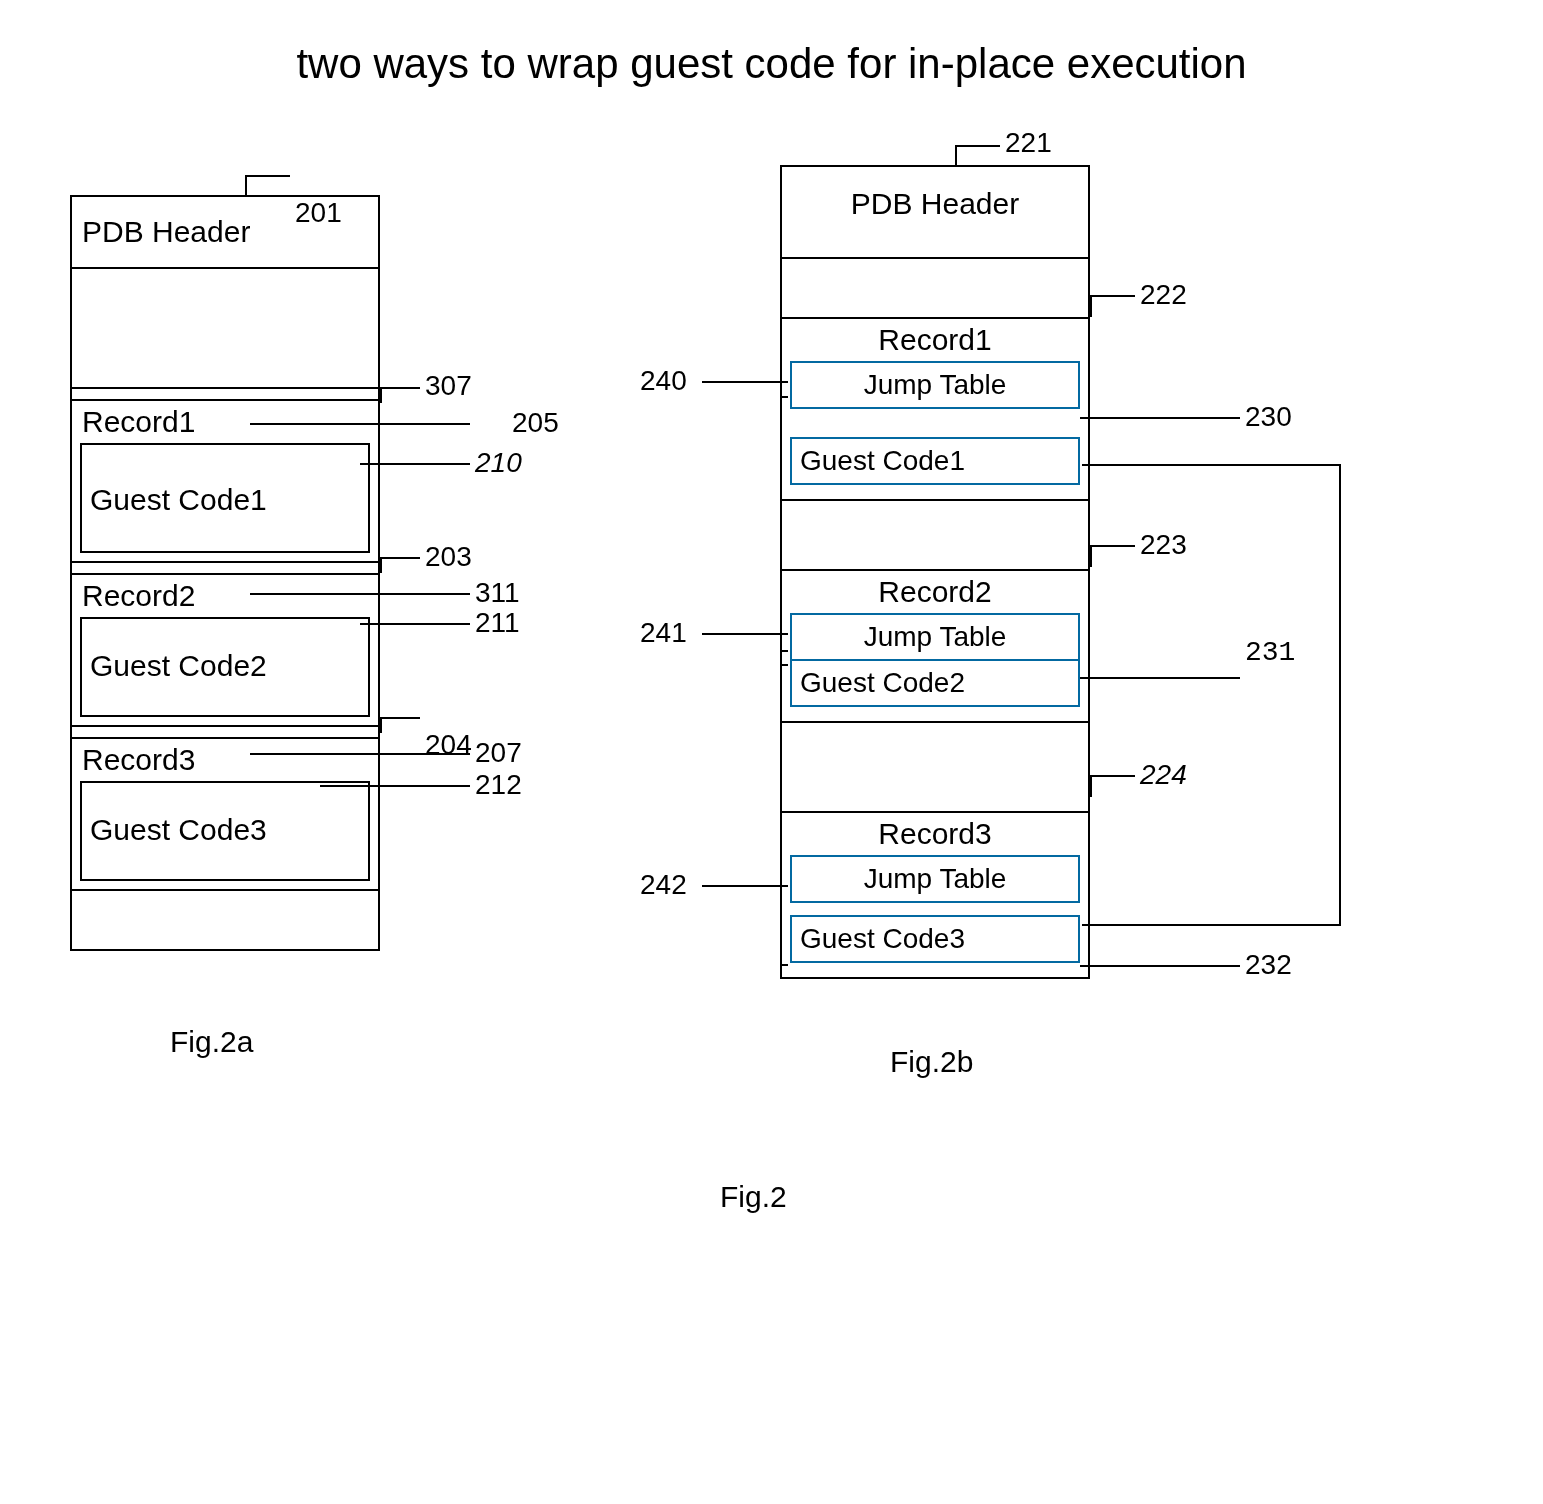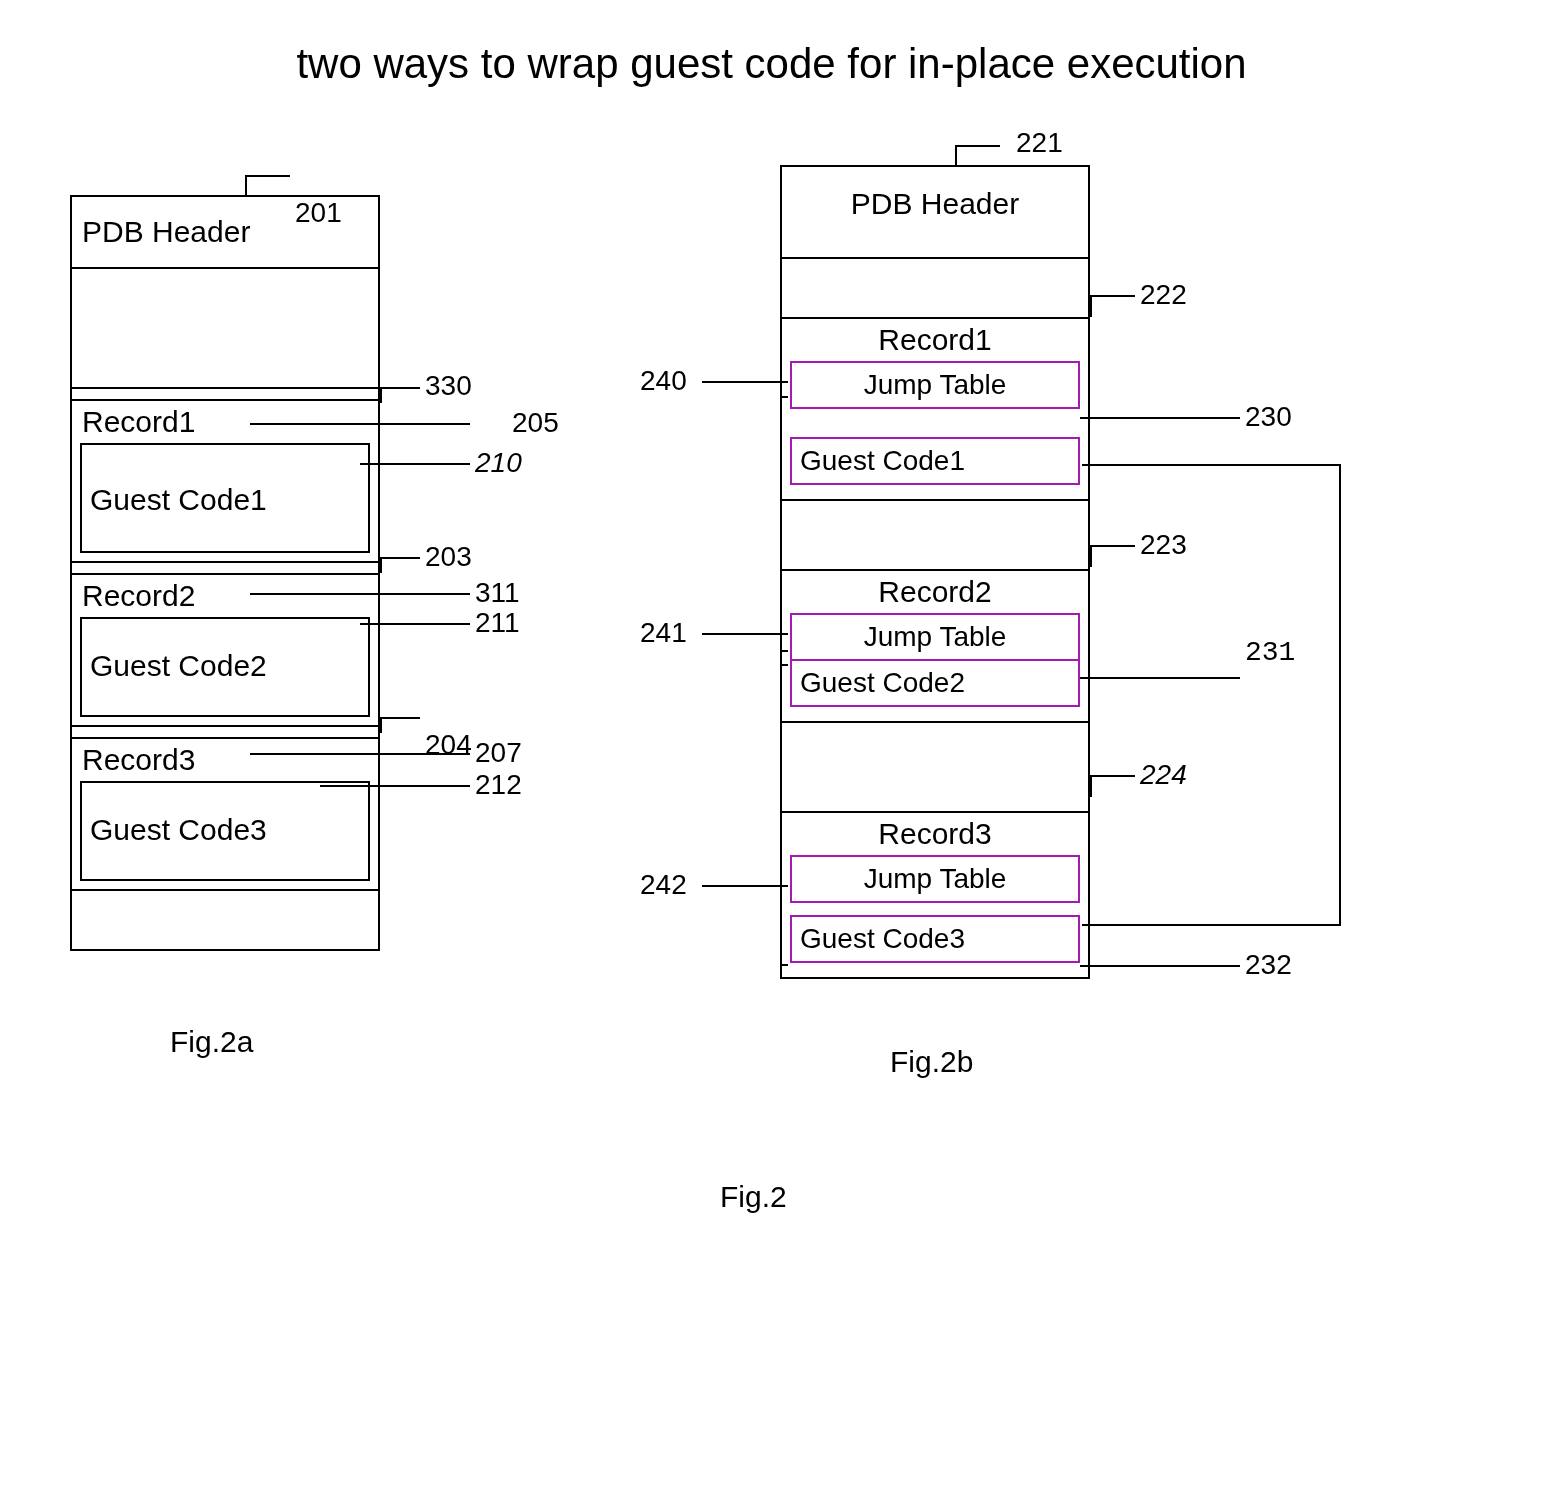--- a/index.html
+++ b/index.html
@@ -32,21 +32,21 @@
     padding: 4px 10px;
     font-size: 30px;
   }
   .innerbox {
     border: 2px solid #000;
     margin: 0 8px 8px 8px;
     padding: 10px 8px;
     font-size: 30px;
   }
   .tightbox {
-    border: 2px solid #a21caf;
+    border: 2px solid #0369a1;
     margin: 0 8px 0 8px;
     padding: 6px 8px;
     font-size: 28px;
   }
   .leader {
     position: absolute;
     border-top: 2px solid #000;
     height: 0;
   }
   .tick {
@@ -95,21 +95,21 @@
     </div>
     <div class="section" style="height:60px;"></div>
   </div>
 
   <div class="tick" style="left:175px; top:-20px; height:20px;"></div>
   <div class="leader" style="left:175px; top:-20px; width:45px;"></div>
   <div class="reftxt" style="left:225px; top:-38px;margin-top:40px;">201</div>
 
   <div class="tick" style="left:310px; top:192px; height:16px;"></div>
   <div class="leader" style="left:310px; top:192px; width:40px;"></div>
-  <div class="reftxt" style="left:355px; top:175px;">330</div>
+  <div class="reftxt" style="left:355px; top:175px;">307</div>
 
   <div class="leader" style="left:180px; top:228px; width:220px;"></div>
   <div class="reftxt" style="left:405px; top:212px;margin-left:37px;">205</div>
 
   <div class="leader" style="left:290px; top:268px; width:110px;"></div>
   <div class="reftxt" style="left:405px; top:252px;font-style:italic;">210</div>
 
   <div class="tick" style="left:310px; top:362px; height:16px;"></div>
   <div class="leader" style="left:310px; top:362px; width:40px;"></div>
   <div class="reftxt" style="left:355px; top:346px;">203</div>
@@ -156,21 +156,21 @@
     <div class="section">
       <div class="cell" style="text-align:center;">Record3</div>
       <div class="tightbox" style="text-align:center;">Jump Table</div>
       <div style="height:12px;"></div>
       <div class="tightbox" style="margin-bottom:14px;">Guest Code3</div>
     </div>
   </div>
 
   <div class="tick" style="left:175px; top:-20px; height:20px;"></div>
   <div class="leader" style="left:175px; top:-20px; width:45px;"></div>
-  <div class="reftxt" style="left:236px; top:-38px;text-align:right;">221</div>
+  <div class="reftxt" style="left:225px; top:-38px;text-align:right;">221</div>
 
   <div class="tick" style="left:310px; top:130px; height:22px;"></div>
   <div class="leader" style="left:310px; top:130px; width:45px;"></div>
   <div class="reftxt" style="left:360px; top:114px;">222</div>
 
   <div class="leader" style="left:300px; top:252px; width:160px;"></div>
   <div class="reftxt" style="left:465px; top:236px;">230</div>
 
   <div class="tick" style="left:310px; top:380px; height:22px;"></div>
   <div class="leader" style="left:310px; top:380px; width:45px;"></div>

